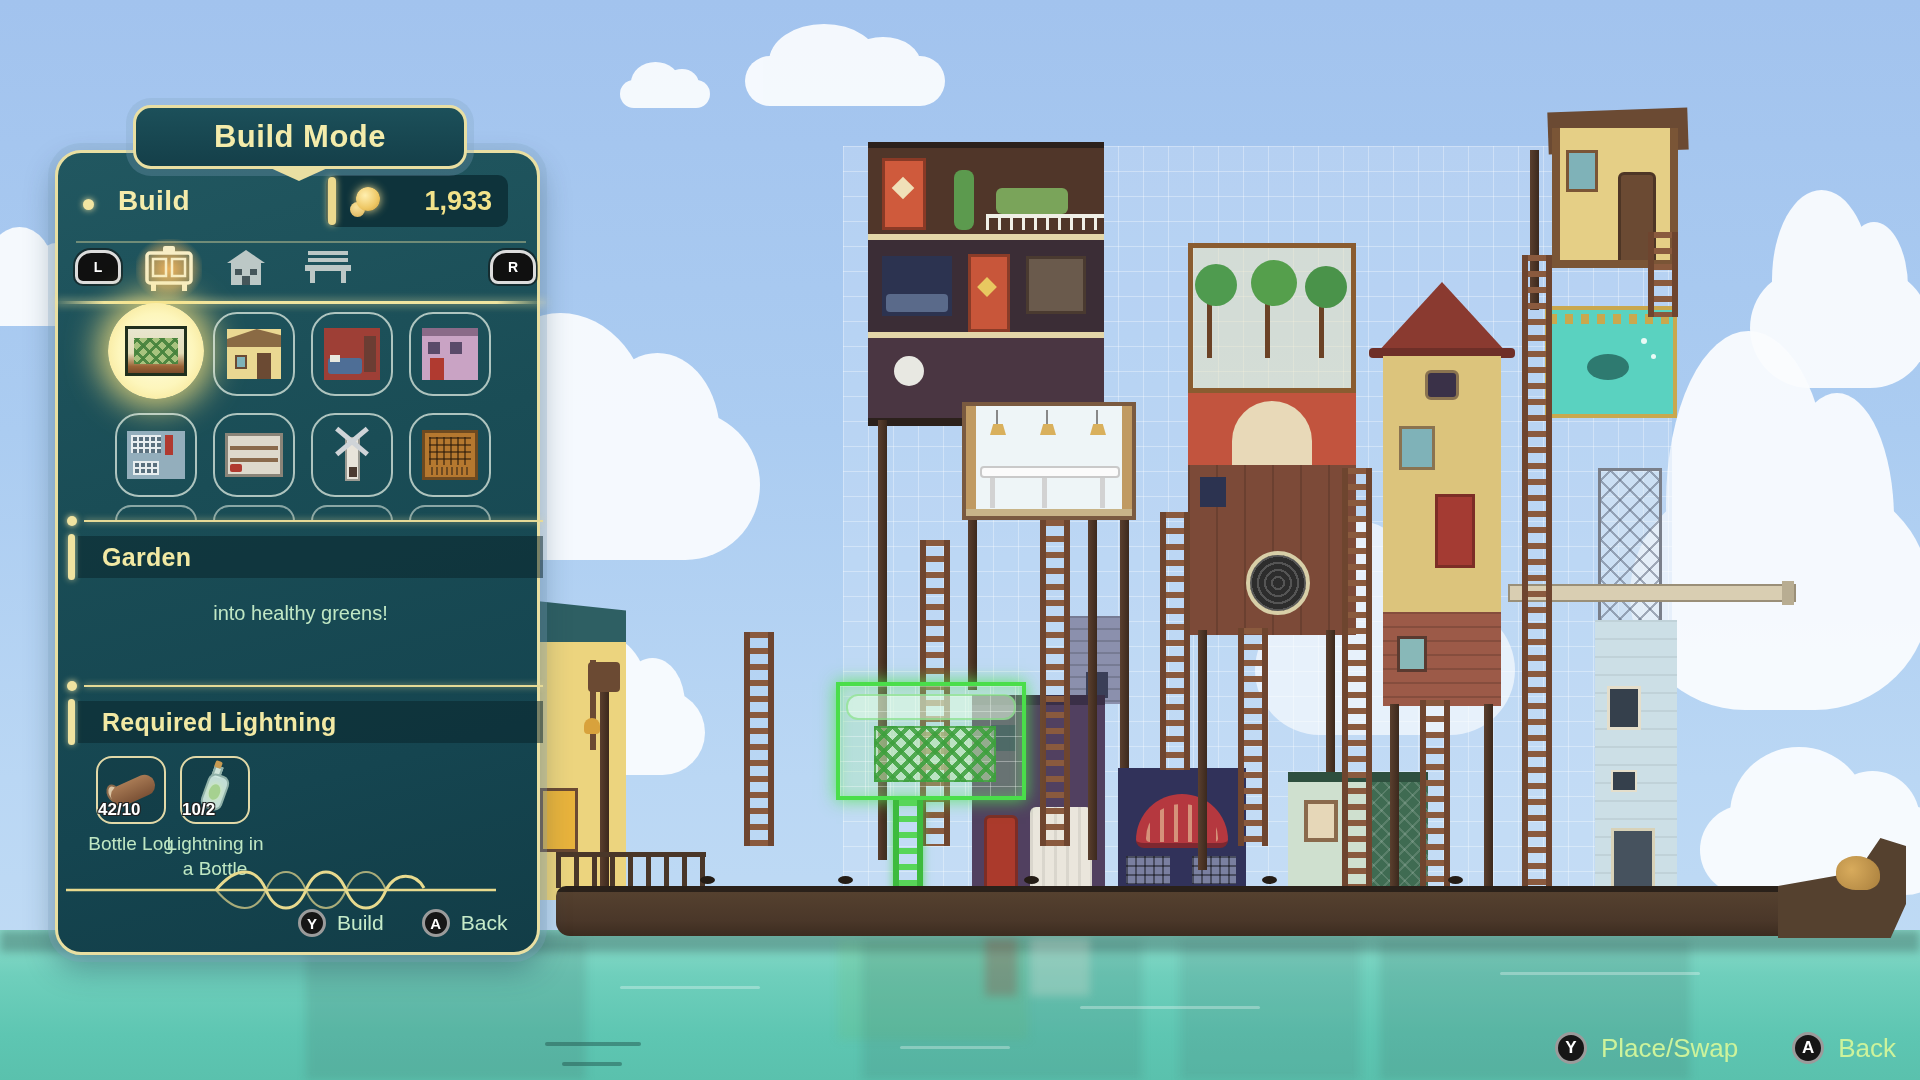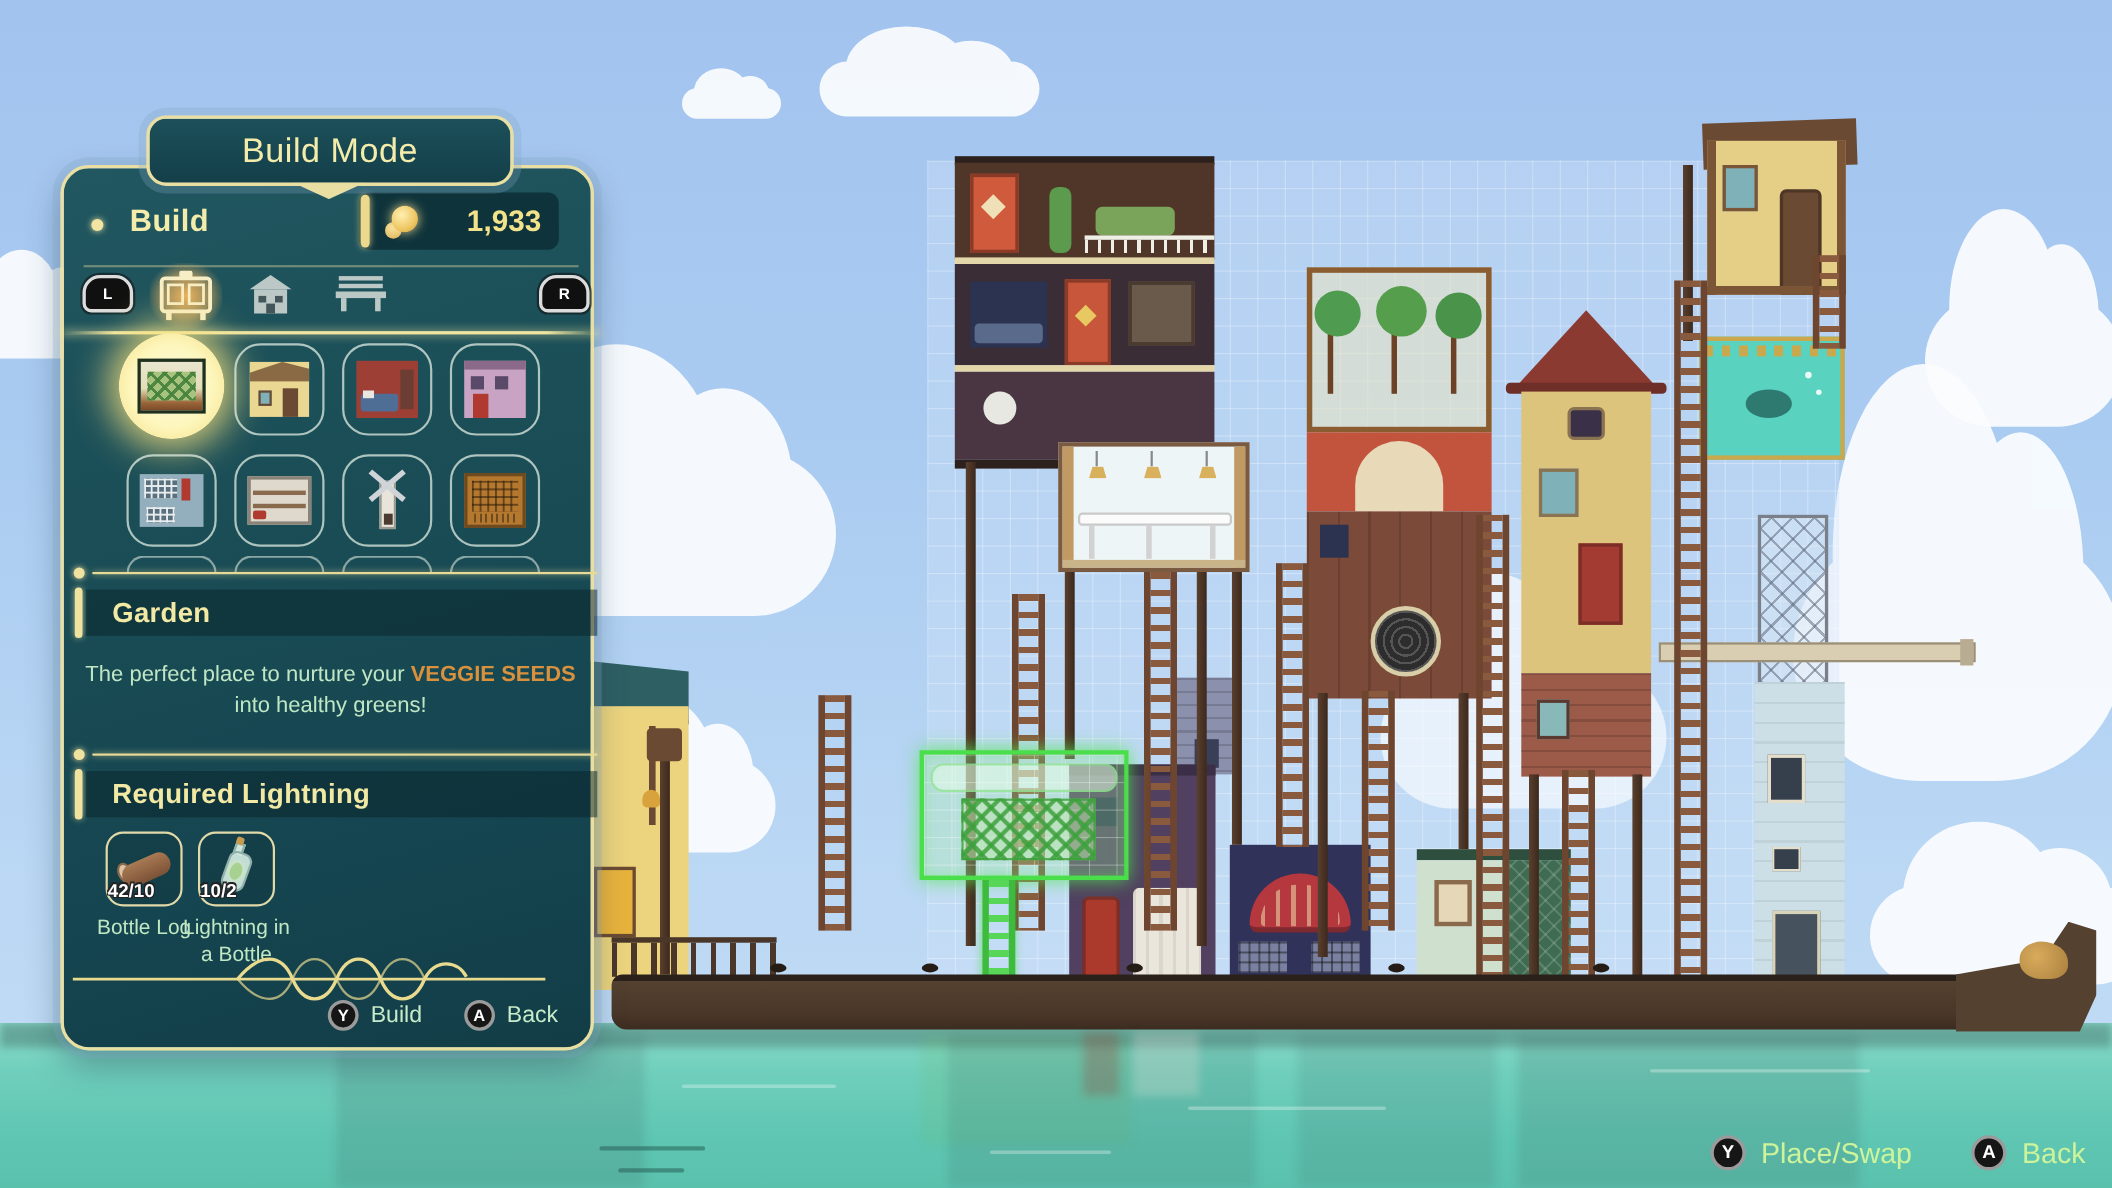--- a/index.html
+++ b/index.html
@@ -37,21 +37,21 @@
 .garden-ghost{position:absolute;left:836px;top:682px;width:190px;height:118px;z-index:16;border:4px solid #4ade4a;
  background-color:rgba(160,235,160,.30);
  background-image:linear-gradient(rgba(255,255,255,.35) 1px,transparent 1px),linear-gradient(90deg,rgba(255,255,255,.35) 1px,transparent 1px);
  background-size:25px 25px;box-shadow:0 0 16px rgba(80,230,80,.85),inset 0 0 12px rgba(80,230,80,.35)}
 
 .panel{position:absolute;left:55px;top:150px;width:485px;height:805px;z-index:40;border-radius:26px;border:3px solid #e9dfa2;
  background:linear-gradient(165deg,#215760 0%,#1a4d56 40%,#154550 75%,#123d47 100%);
  box-shadow:0 0 0 7px rgba(130,165,195,.28),0 14px 30px rgba(30,60,80,.38)}
 .panel-tab{position:absolute;left:133px;top:105px;width:334px;height:64px;z-index:41;display:flex;align-items:center;justify-content:center;
  border-radius:18px;border:3px solid #e9dfa2;background:linear-gradient(180deg,#1c505a,#143f49);
- box-shadow:0 0 0 7px rgba(130,165,195,.28);font-size:31px;font-weight:400;color:#f4ecab;letter-spacing:.5px}
+ box-shadow:0 0 0 7px rgba(130,165,195,.28);font-size:31px;font-weight:700;color:#f4ecab;letter-spacing:.5px}
 .tab-chevron{position:absolute;left:266px;top:166px;width:66px;height:15px;z-index:42;background:#e9dfa2;clip-path:polygon(0 0,100% 0,50% 100%)}
 .bullet{position:absolute;left:25px;top:46px;width:11px;height:11px;border-radius:50%;background:#f2e5a2;box-shadow:0 0 6px #f2e5a2}
 .build-title{position:absolute;left:60px;top:32px;font-size:28px;font-weight:700;color:#f4ecab;letter-spacing:.4px}
 .currency{position:absolute;left:268px;top:22px;width:182px;height:52px;background:#0e333b;border-radius:10px}
 .currency-bar{position:absolute;left:2px;top:2px;width:8px;height:48px;background:#ecd98e;border-radius:4px;box-shadow:0 0 7px rgba(236,217,142,.9)}
 .coin{position:absolute;left:24px;top:12px;width:30px;height:30px}
 .coin .c1{position:absolute;right:0;top:0;width:24px;height:24px;border-radius:50%;background:radial-gradient(circle at 38% 35%,#ffefb0,#eec764 60%,#c79a3e);box-shadow:0 0 10px rgba(255,230,150,.9)}
 .coin .c2{position:absolute;left:0;bottom:0;width:15px;height:15px;border-radius:50%;background:radial-gradient(circle at 40% 35%,#f7e09a,#d8ad52)}
 .currency-val{position:absolute;right:16px;top:11px;font-size:27px;font-weight:700;color:#f2e38a}
 .div-soft{position:absolute;left:18px;top:88px;width:450px;height:2px;background:rgba(236,225,162,.4)}
@@ -409,21 +409,20 @@
   <div class="slot-top" style="left:253px"></div>
   <div class="slot-top" style="left:351px"></div>
 
   <div class="gold-dot" style="left:9px;top:363px"></div>
   <div class="gold-line" style="left:26px;top:367px;width:459px"></div>
   <div class="sec-bar" style="left:10px;top:381px"></div>
   <div class="sec-band" style="left:20px;top:383px"></div>
   <div class="sec-title" style="left:44px;top:390px">Garden</div>
 
   <div class="desc">
-    <div><span>The perfect place to nurture your </span><span class="hl">VEGGIE SEEDS</span></div>
     <div>into healthy greens!</div>
   </div>
 
   <div class="gold-dot" style="left:9px;top:528px"></div>
   <div class="gold-line" style="left:26px;top:532px;width:459px"></div>
   <div class="sec-bar" style="left:10px;top:546px"></div>
   <div class="sec-band" style="left:20px;top:548px"></div>
   <div class="sec-title" style="left:44px;top:555px">Required Lightning</div>
 
   <div class="mat-card" style="left:38px;top:603px">

